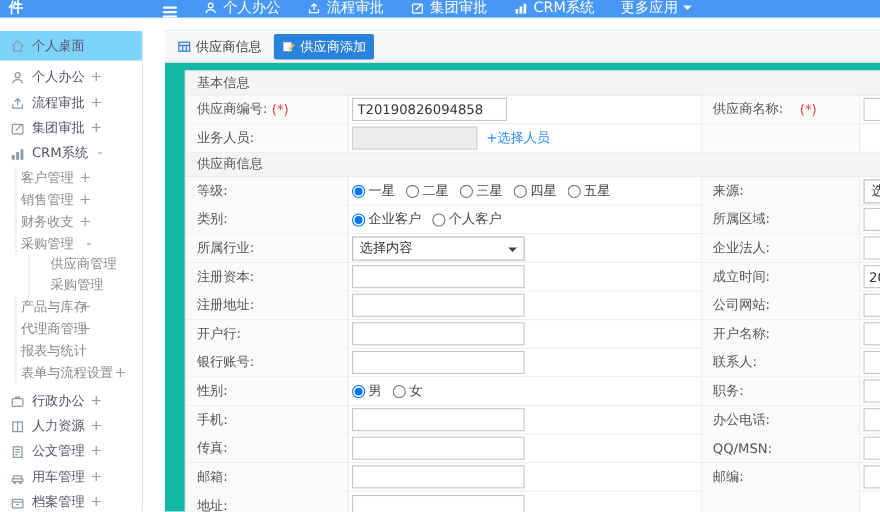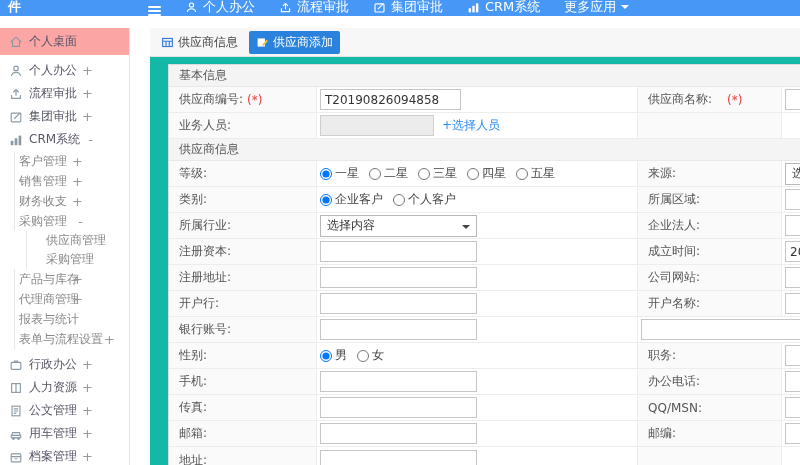--- a/index.html
+++ b/index.html
@@ -15,21 +15,21 @@
   .tmenu { display:flex; align-items:center; margin-left:24px; gap:24px; }
   .tmi { display:flex; align-items:center; gap:5px; font-size:13px; cursor:pointer; white-space:nowrap; }
   .tmi svg { display:block; }
   .caret-dn { width:0; height:0; border:4px solid transparent; border-top-color:#fff; margin-top:4px; }
 
   
   .sidebar { position:absolute; left:0; top:28px; width:130px; bottom:0; background:#fff;
     border-right:1px solid #e3e3e3; overflow:hidden; }
   .si { position:relative; display:flex; align-items:center; height:23px; padding:0 0 0 9px;
     color:#556; cursor:pointer; }
-  .si.first { height:27px; background:#fca5a5; }
+  .si.first { height:27px; background:#7dd3fc; }
   .si .sic { width:14px; height:14px; margin-right:6px; color:#8a9aa5; flex:none; }
   .si .sic svg { display:block; }
   .si .sil { white-space:nowrap; }
   .si .sx { position:absolute; right:36px; color:#999; font-size:13px; }
   .si.lvl1 { height:20px; padding-left:18px; color:#888; margin-left:14px; border-left:1px solid #e8e8e8; padding-left:4px; }
   .si.lvl1 .sx { right:46px; }
   .si.lvl1.tight .sx { position:static; margin-left:1px; }
   .si.lvl2 { height:19px; color:#8a8a8a; margin-left:26px; border-left:1px solid #e8e8e8; padding-left:19px; }
   .sgap { height:4px; }
 
@@ -448,20 +448,23 @@
           </div>
       </div>
 
       <div class="frow">
         <div class="cl">
             <span>银行账号:</span>
           </div>
         <div class="cf">
             <input class="inp w155" value="" style="">
           </div>
+        <div class="cl2">
+            <span>联系人:</span>
+          </div>
         <div class="cf2">
             <input class="inp w200" value="" style="">
           </div>
       </div>
 
       <div class="frow">
         <div class="cl">
             <span>性别:</span>
           </div>
         <div class="cf">

